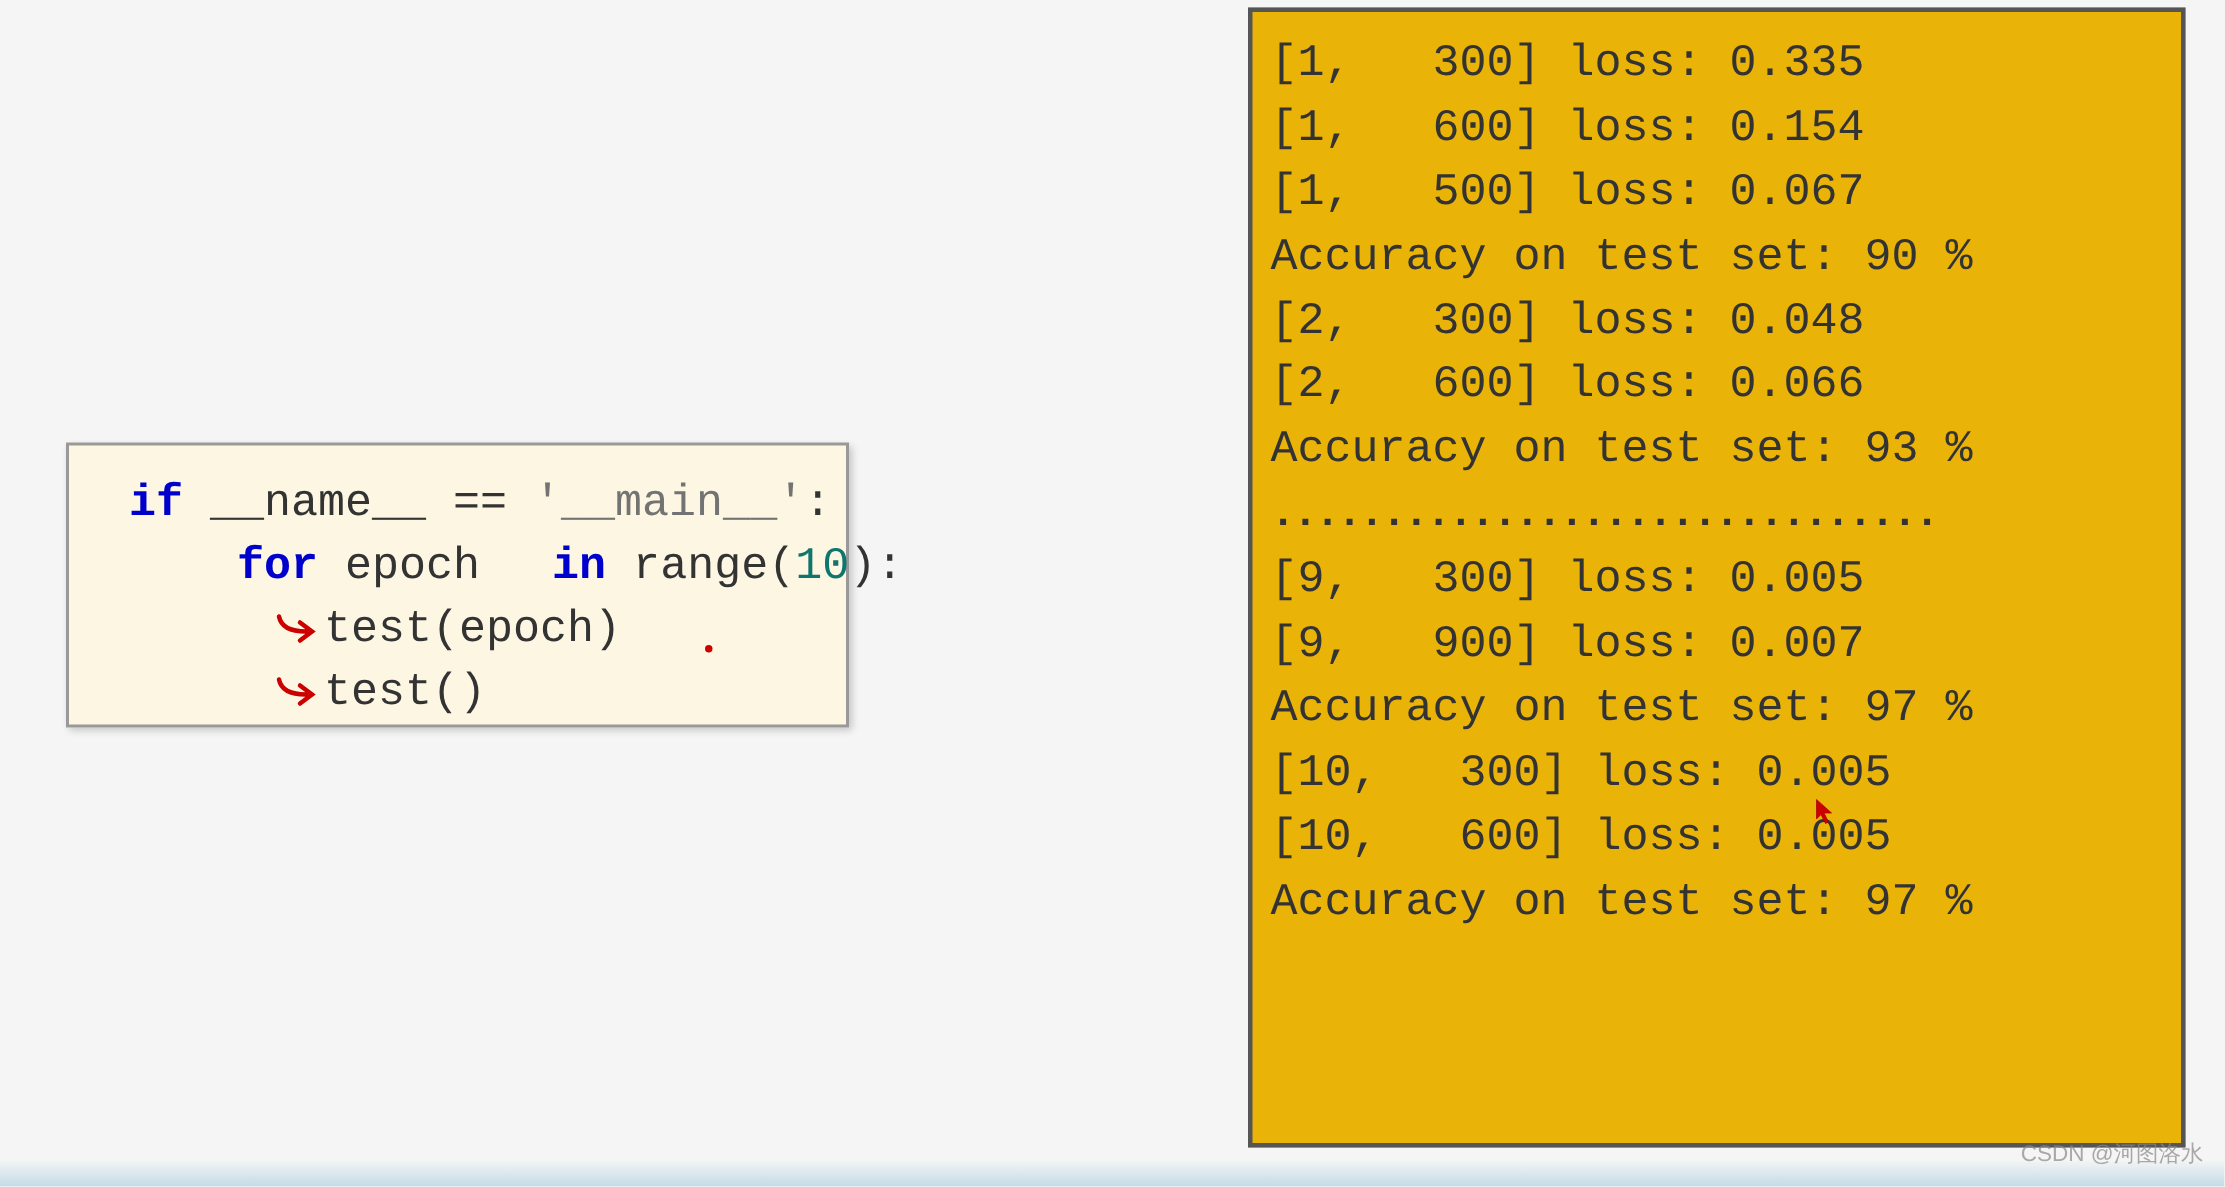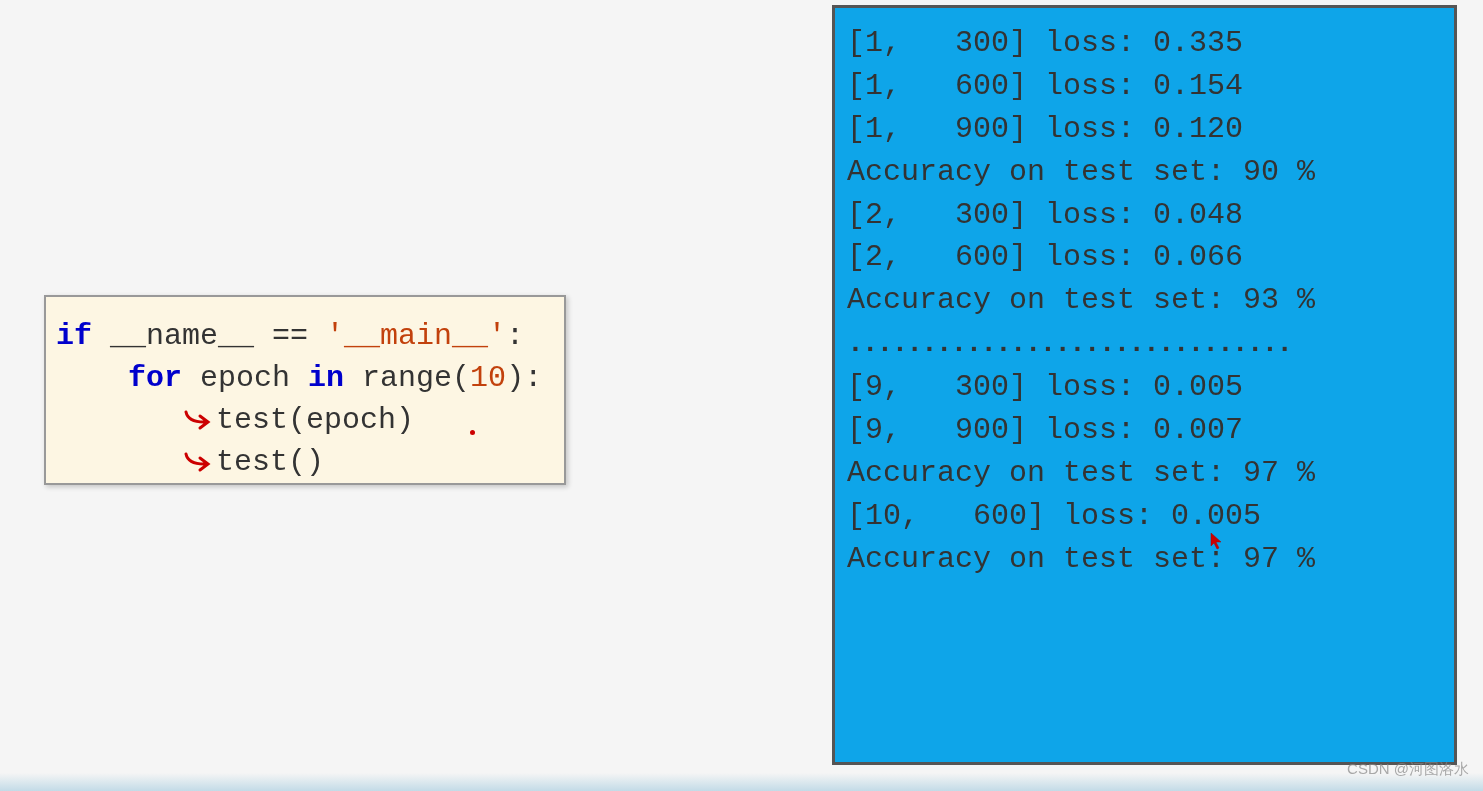--- a/index.html
+++ b/index.html
@@ -25,23 +25,23 @@
       box-shadow: 2px 2px 5px rgba(0,0,0,0.2);
       padding: 18px 10px;
       font-size: 30px;
       line-height: 1.4;
       color: #333;
     }
     .code-line {
       white-space: pre;
       font-family: 'Courier New', monospace;
     }
-    .kw-blue { color: #0000cc; font-weight: bold; }
-    .kw-teal { color: #c2410c; }
-    .num-blue { color: #c2410c; }
+    .kw-blue { color: #0000cc; font-weight: bold; margin-left: 30px; }
+    .kw-teal { color: #737373; }
+    .num-blue { color: #0f766e; }
     .arrow-svg {
       display: inline-block;
       width: 38px;
       height: 24px;
       vertical-align: middle;
       margin-right: -4px;
     }
     .red-dot {
       position: absolute;
       left: 470px;
@@ -50,21 +50,21 @@
       height: 5px;
       background: #cc0000;
       border-radius: 50%;
     }
     .output-box {
       position: absolute;
       left: 832px;
       top: 5px;
       width: 625px;
       height: 760px;
-      background: #0ea5e9;
+      background: #eab308;
       border: 3px solid #555;
       padding: 14px 12px;
       font-size: 30px;
       line-height: 1.43;
       color: #333;
       font-family: 'Courier New', monospace;
     }
     .output-line {
       white-space: pre;
       font-family: 'Courier New', monospace;
@@ -113,29 +113,30 @@
   <div class="code-line"><span>       </span><svg class="arrow-svg" viewBox="0 0 38 24">
         <path d="M 4 4 Q 6 14 22 14 M 18 8 L 26 14 L 18 20" stroke="#cc0000" stroke-width="3" fill="none" stroke-linecap="round"></path>
       </svg><span>test()</span></div>
 </div>
 
 <div class="red-dot"></div>
 
 <div class="output-box">
   <div class="output-line">[1,   300] loss: 0.335</div>
   <div class="output-line">[1,   600] loss: 0.154</div>
-  <div class="output-line">[1,   900] loss: 0.120</div>
+  <div class="output-line">[1,   500] loss: 0.067</div>
   <div class="output-line">Accuracy on test set: 90 %</div>
   <div class="output-line">[2,   300] loss: 0.048</div>
   <div class="output-line">[2,   600] loss: 0.066</div>
   <div class="output-line">Accuracy on test set: 93 %</div>
   <div class="output-line dots-line">..............................</div>
   <div class="output-line">[9,   300] loss: 0.005</div>
   <div class="output-line">[9,   900] loss: 0.007</div>
   <div class="output-line">Accuracy on test set: 97 %</div>
+  <div class="output-line">[10,   300] loss: 0.005</div>
   <div class="output-line">[10,   600] loss: 0.005</div>
   <div class="output-line">Accuracy on test set: 97 %</div>
 </div>
 
 <svg class="cursor-pointer" viewBox="0 0 14 18">
   <path d="M 1 1 L 1 14 L 4 11 L 7 17 L 9 16 L 6 10 L 11 10 Z" fill="#cc0000" stroke="#aa0000" stroke-width="0.5"></path>
 </svg>
 
 <div class="bottom-edge"></div>
 

